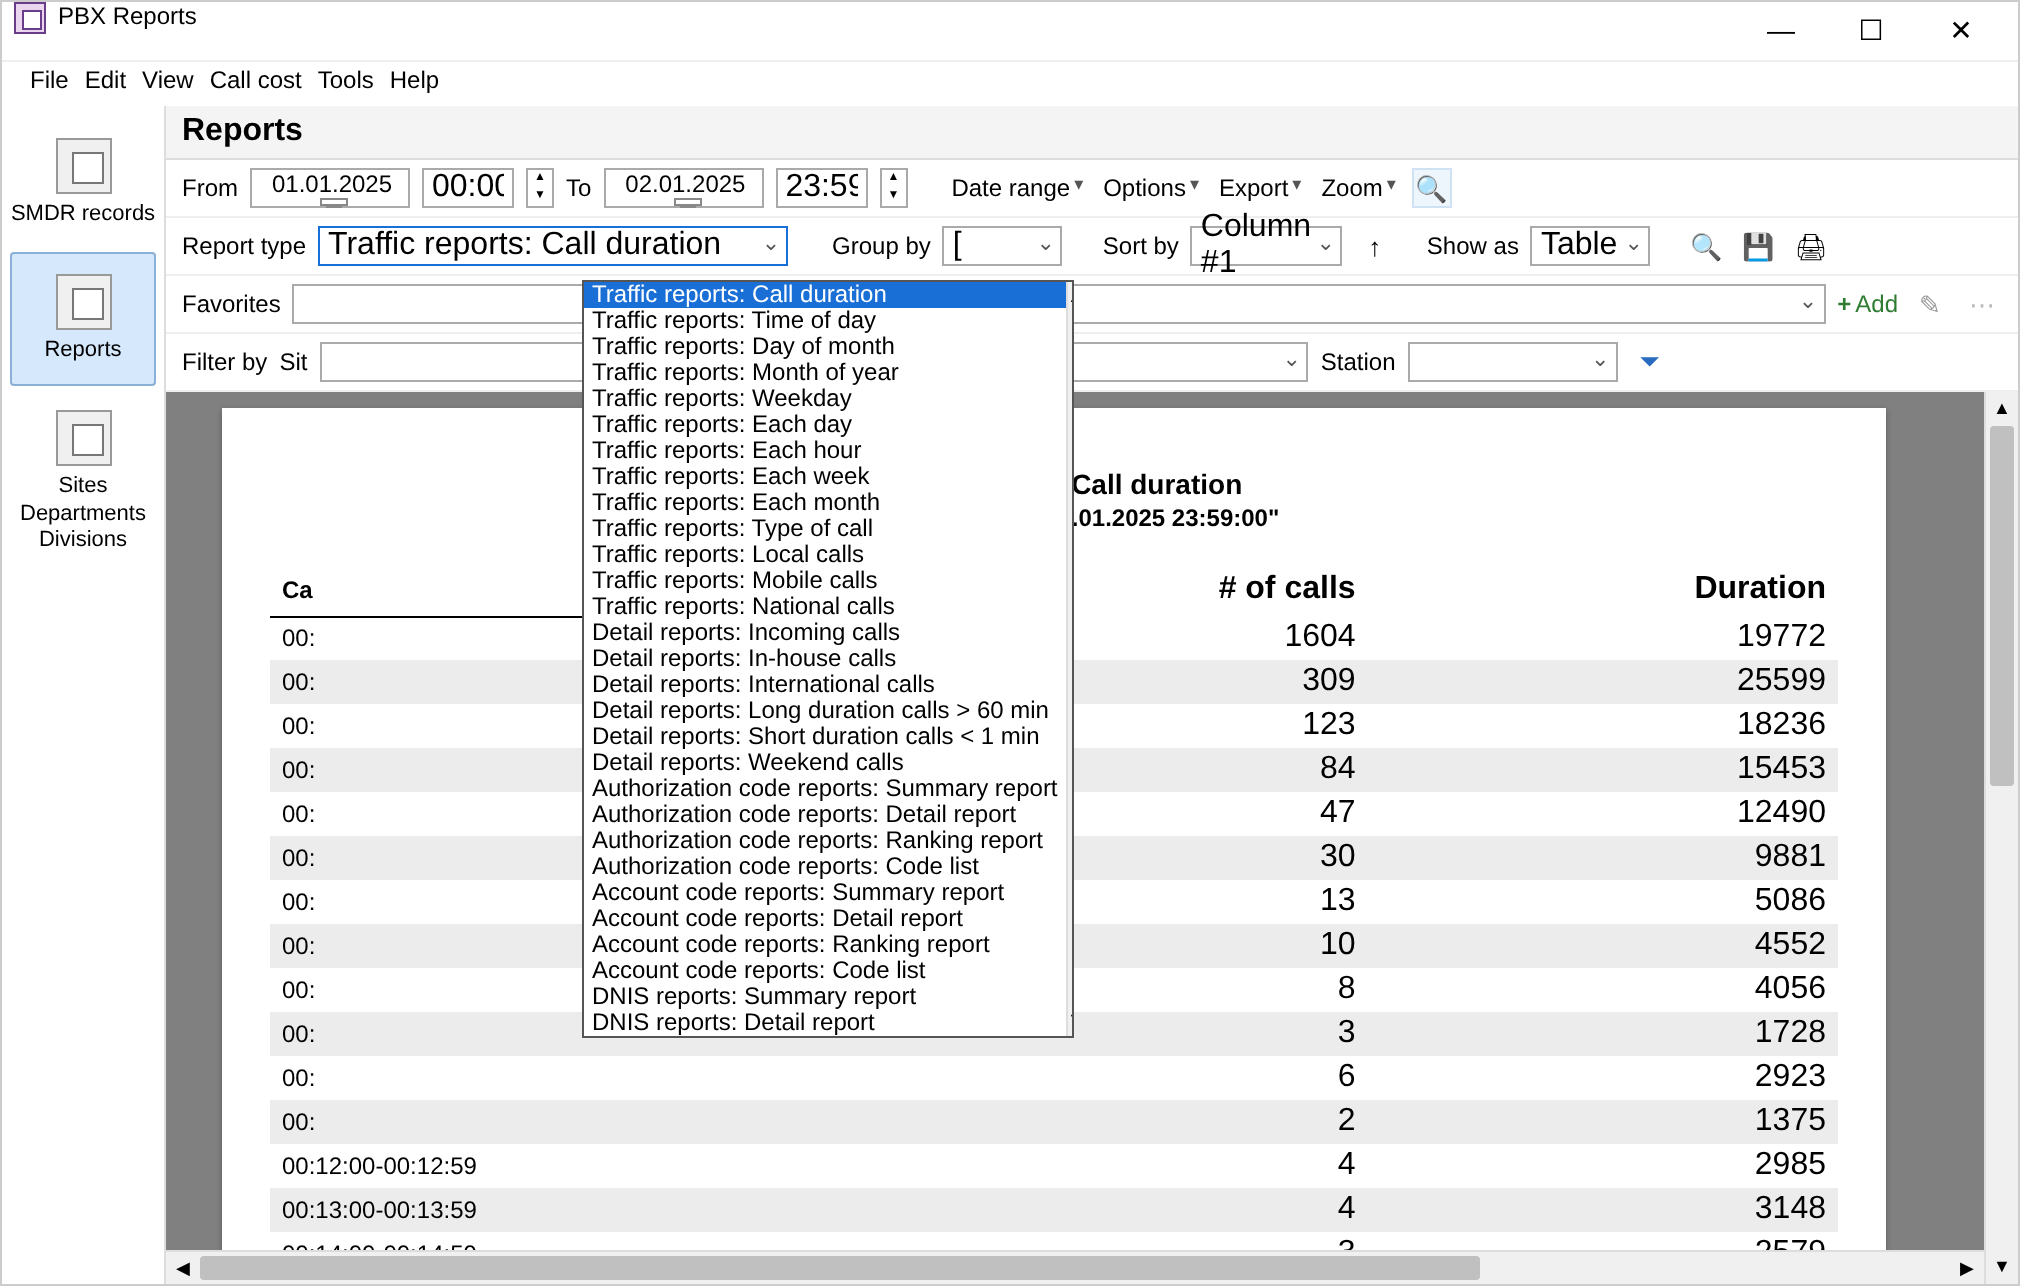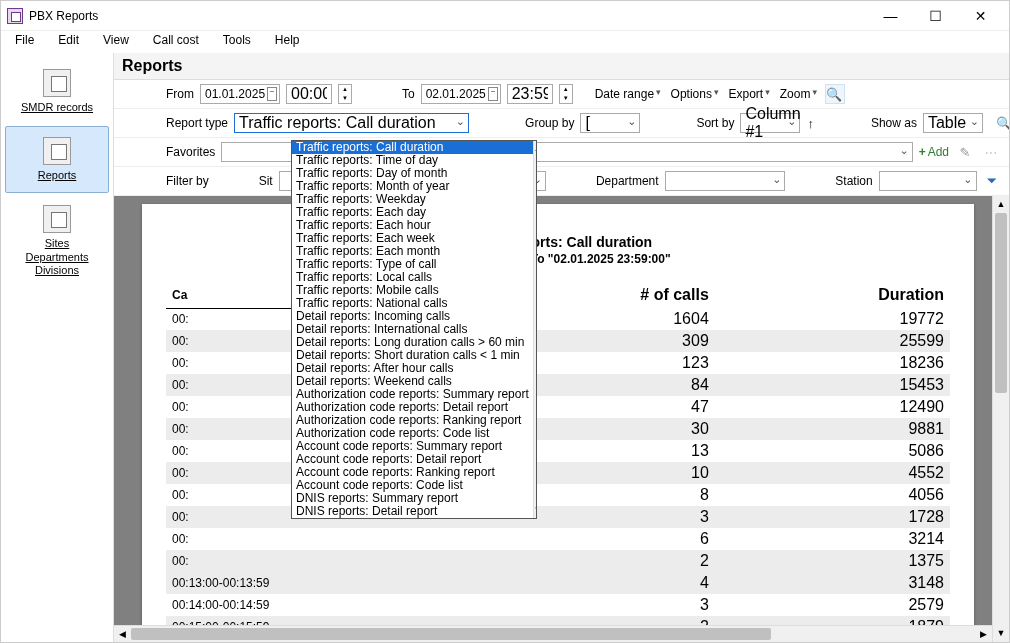--- a/index.html
+++ b/index.html
@@ -11,21 +11,21 @@
     color: #000;
     width: 1010px;
     height: 643px;
     overflow: hidden;
     border: 1px solid #ccc;
     position: relative;
   }
   .titlebar {
     height: 30px;
     display: flex;
-    align-items: center;
+    align-items: flex-start;
     padding: 0 6px;
     border-bottom: 1px solid #eee;
   }
   .titlebar .app-icon {
     width: 16px; height: 16px;
     background: #ead7ef;
     border: 1px solid #6a3d8a;
     margin-right: 6px;
     position: relative;
   }
@@ -40,34 +40,33 @@
   .titlebar .title-text { flex: 0 0 auto; }
   .titlebar .controls { margin-left: auto; display: flex; gap: 0; }
   .titlebar .controls div {
     width: 45px; height: 28px; display:flex;align-items:center;justify-content:center;
     font-size: 14px; font-family: "Segoe UI Symbol", sans-serif;
   }
   .menubar {
     height: 22px;
     display: flex;
     align-items: center;
-    gap: 24px;
+    gap: 8px;
     padding: 0 14px 4px 14px;
   }
   .menubar span { cursor: default; }
   .workspace {
     display: flex;
     height: calc(100% - 52px);
   }
   .leftnav {
-    width: 113px;
+    width: 82px;
     border-right: 1px solid #ddd;
     display:flex; flex-direction:column;
     padding-top: 6px;
-    text-decoration: underline;
   }
   .leftnav .nav-item {
     text-align:center;
     padding: 10px 4px;
     font-size: 11px;
     line-height: 1.2;
   }
   .leftnav .nav-item.active {
     background: #d6e8fb;
     border: 1px solid #8bb0d6;
@@ -104,30 +103,30 @@
   }
   .toolbar-row {
     display:flex;
     align-items:center;
     gap:6px;
     padding: 4px 8px;
     border-bottom: 1px solid #eee;
     flex-wrap:nowrap;
     font-size: 12px;
   }
-  .toolbar-row label { white-space:nowrap;margin-left:44px; }
+  .toolbar-row label { white-space:nowrap; }
   .txtbox, .combo, .num {
     border:1px solid #aaa;
     background:#fff;
     height:20px;
     padding: 1px 4px;
     font-family: inherit;
     font-size: 16px;
   }
-  .date-input { width: 80px; display:flex; align-items:center; border:1px solid #aaa; height:20px; padding:0 2px 0 4px;}
+  .date-input { width: 80px; display:flex; align-items:center; border:1px solid #aaa; height:20px; padding:0 2px 0 4px;flex-direction:column;}
   .time-input { width: 46px; text-align:left; }
   .spin { width:14px; height:20px; display:inline-flex; flex-direction:column; border:1px solid #aaa; }
   .spin div {flex:1; font-size:6px; text-align:center; line-height:8px;}
   .btn-drop {
     border:none; background:none; padding:0 2px;
     cursor:default;
     display:inline-flex; align-items:flex-start;
   }
   .btn-drop::after { content:"▾"; font-size:9px; margin-left:2px; color:#555;}
   .combo {
@@ -427,26 +426,31 @@
                 <td class="num">4056</td>
               </tr>
               <tr class="striped">
                 <td>00:</td>
                 <td class="num">3</td>
                 <td class="num">1728</td>
               </tr>
               <tr>
                 <td>00:</td>
                 <td class="num">6</td>
-                <td class="num">3214</td>
+                <td class="num">2923</td>
               </tr>
               <tr class="striped">
                 <td>00:</td>
                 <td class="num">2</td>
                 <td class="num">1375</td>
+              </tr>
+              <tr>
+                <td>00:12:00-00:12:59</td>
+                <td class="num">4</td>
+                <td class="num">2985</td>
               </tr>
               <tr class="striped">
                 <td>00:13:00-00:13:59</td>
                 <td class="num">4</td>
                 <td class="num">3148</td>
               </tr>
               <tr>
                 <td>00:14:00-00:14:59</td>
                 <td class="num">3</td>
                 <td class="num">2579</td>
@@ -486,24 +490,24 @@
       <li>Traffic reports: Weekday</li>
       <li>Traffic reports: Each day</li>
       <li>Traffic reports: Each hour</li>
       <li>Traffic reports: Each week</li>
       <li>Traffic reports: Each month</li>
       <li>Traffic reports: Type of call</li>
       <li>Traffic reports: Local calls</li>
       <li>Traffic reports: Mobile calls</li>
       <li>Traffic reports: National calls</li>
       <li>Detail reports: Incoming calls</li>
+      <li>Detail reports: In-house calls</li>
       <li>Detail reports: International calls</li>
       <li>Detail reports: Long duration calls &gt; 60 min</li>
       <li>Detail reports: Short duration calls &lt; 1 min</li>
-      <li>Detail reports: After hour calls</li>
       <li>Detail reports: Weekend calls</li>
       <li>Authorization code reports: Summary report</li>
       <li>Authorization code reports: Detail report</li>
       <li>Authorization code reports: Ranking report</li>
       <li>Authorization code reports: Code list</li>
       <li>Account code reports: Summary report</li>
       <li>Account code reports: Detail report</li>
       <li>Account code reports: Ranking report</li>
       <li>Account code reports: Code list</li>
       <li>DNIS reports: Summary report</li>

